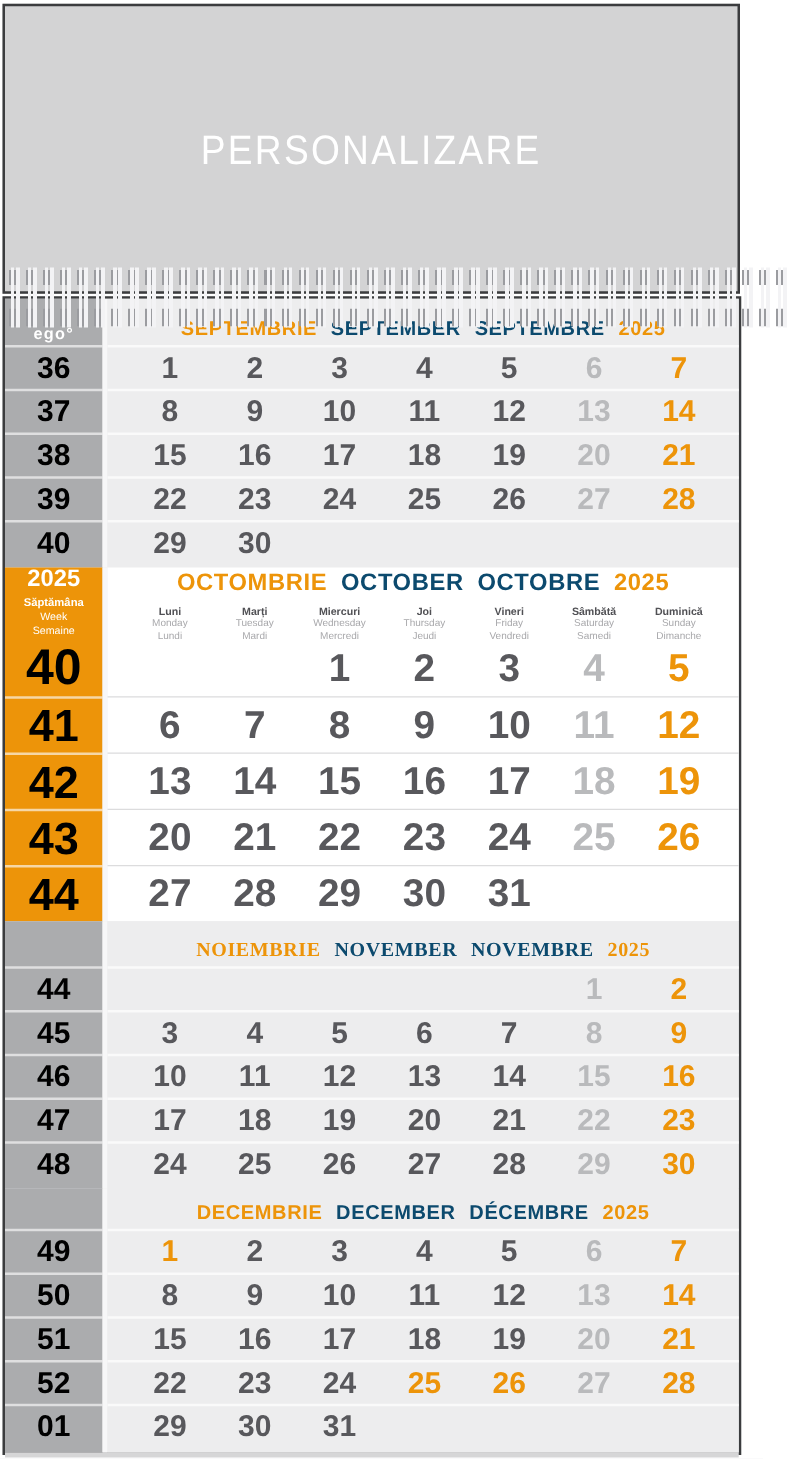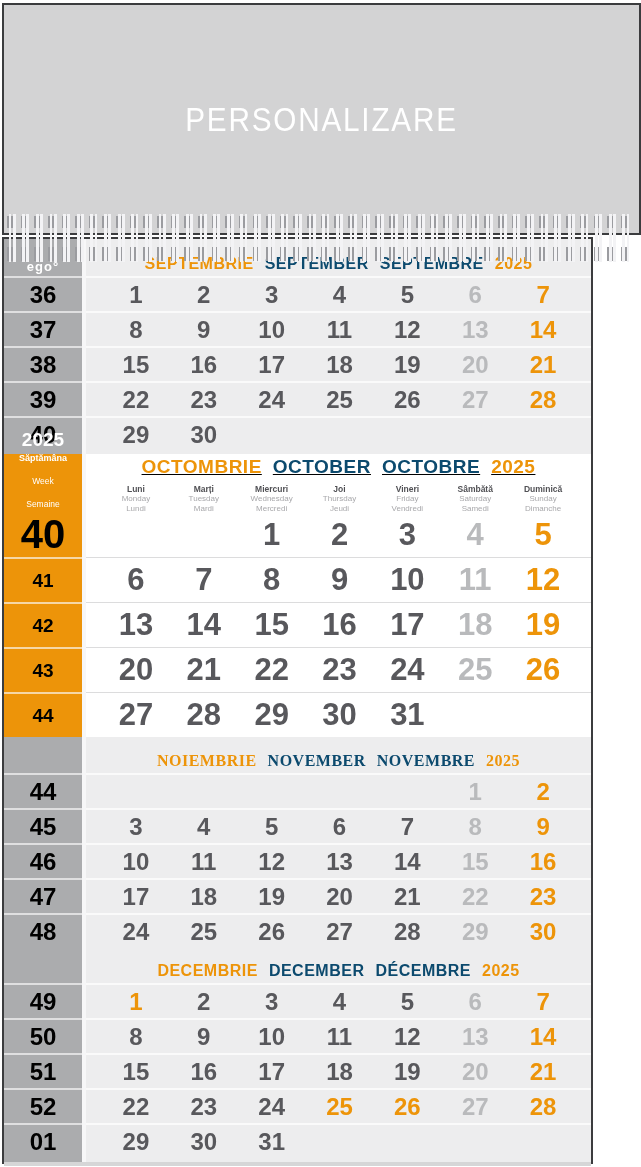--- a/index.html
+++ b/index.html
@@ -4,21 +4,21 @@
 <style>
   html,body{margin:0;padding:0;}
   body{
     width:641px;height:1167px;position:relative;background:#ffffff;
     font-family:"Liberation Sans", sans-serif;overflow:hidden;
   }
   *{box-sizing:border-box;}
 
   
   .top-panel{
-    position:absolute;left:2px;top:3px;width:639px;height:232px;
+    position:absolute;left:2px;top:3px;width:590px;height:232px;
     background:#d3d3d4;border:2px solid #3b3c3e;
   }
   .top-title{
     position:absolute;left:0;right:0;top:96px;text-align:center;
     color:#ffffff;font-size:33px;font-weight:200;letter-spacing:2px;
     transform:scaleX(.9);
   }
 
   
   .page{
@@ -58,35 +58,35 @@
   .m-row{display:flex;padding:0 14px 0 16px;height:35px;border-top:2px solid #fafafa;}
   .cell{flex:1;display:flex;align-items:center;justify-content:center;
     font-weight:bold;font-size:24px;}
   .month.large .m-row{height:45px;border-top:1px solid #dcdcdd;}
   .month.large .m-row:first-child{border-top:none;}
   .month.large .cell{font-size:31px;}
   .work{color:#58585c;} .sat{color:#b9babc;} .sun,.hol{color:#ed9409;} .empty{color:transparent;}
 
   .wk-cell{height:35px;display:flex;align-items:center;justify-content:center;
     color:#000000;font-weight:bold;font-size:24px;border-top:2px solid rgba(250,250,250,.65);}
-  .month.large .wk-cell{height:45px;font-size:19px;}
+  .month.large .wk-cell{height:45px;font-size:36px;}
   .month.large .wk-cell:first-child{border-top:none;font-size:40px;}
 
   .wk-head{flex:none;display:flex;flex-direction:column;justify-content:flex-end;
     align-items:center;color:#fff;}
   .logo{font-weight:bold;font-size:13px;letter-spacing:1px;padding-bottom:2px;}
   .wkh-year{font-weight:bold;font-size:19px;line-height:20px;margin-bottom:3px;}
   .wkh-ro{font-weight:bold;font-size:9px;line-height:11px;}
-  .wkh-sub{font-size:8.5px;line-height:11px;margin-top:12px;}
+  .wkh-sub{font-size:8.5px;line-height:11px;}
 
   
   .m-sept{height:215px;} .m-sept .m-head,.m-sept .wk-head{height:37px;}
   .m-oct{height:283px;}
   .m-oct .wk-head{height:58px;padding-bottom:2px;}
-  .m-oct .m-head{height:28px;text-decoration:underline;}
+  .m-oct .m-head{height:28px;}
   .m-nov{height:214px;} .m-nov .m-head,.m-nov .wk-head{height:36px;font-family:Liberation Serif, serif;}
   .m-dec{height:215px;border-bottom:4px solid #d6d6d7;}
   .m-dec .m-head,.m-dec .wk-head{height:32px;text-align:center;}
 
   .dayrow{display:flex;height:30px;padding:0 14px 0 16px;}
   .dn{flex:1;text-align:center;}
   .dn .dnp{display:block;font-weight:bold;font-size:8.5px;color:#515155;line-height:10px;margin-top:2px;}
   .dn .dns{display:block;font-size:8px;color:#a8a8ab;line-height:9.5px;}
 </style>
 </head>

